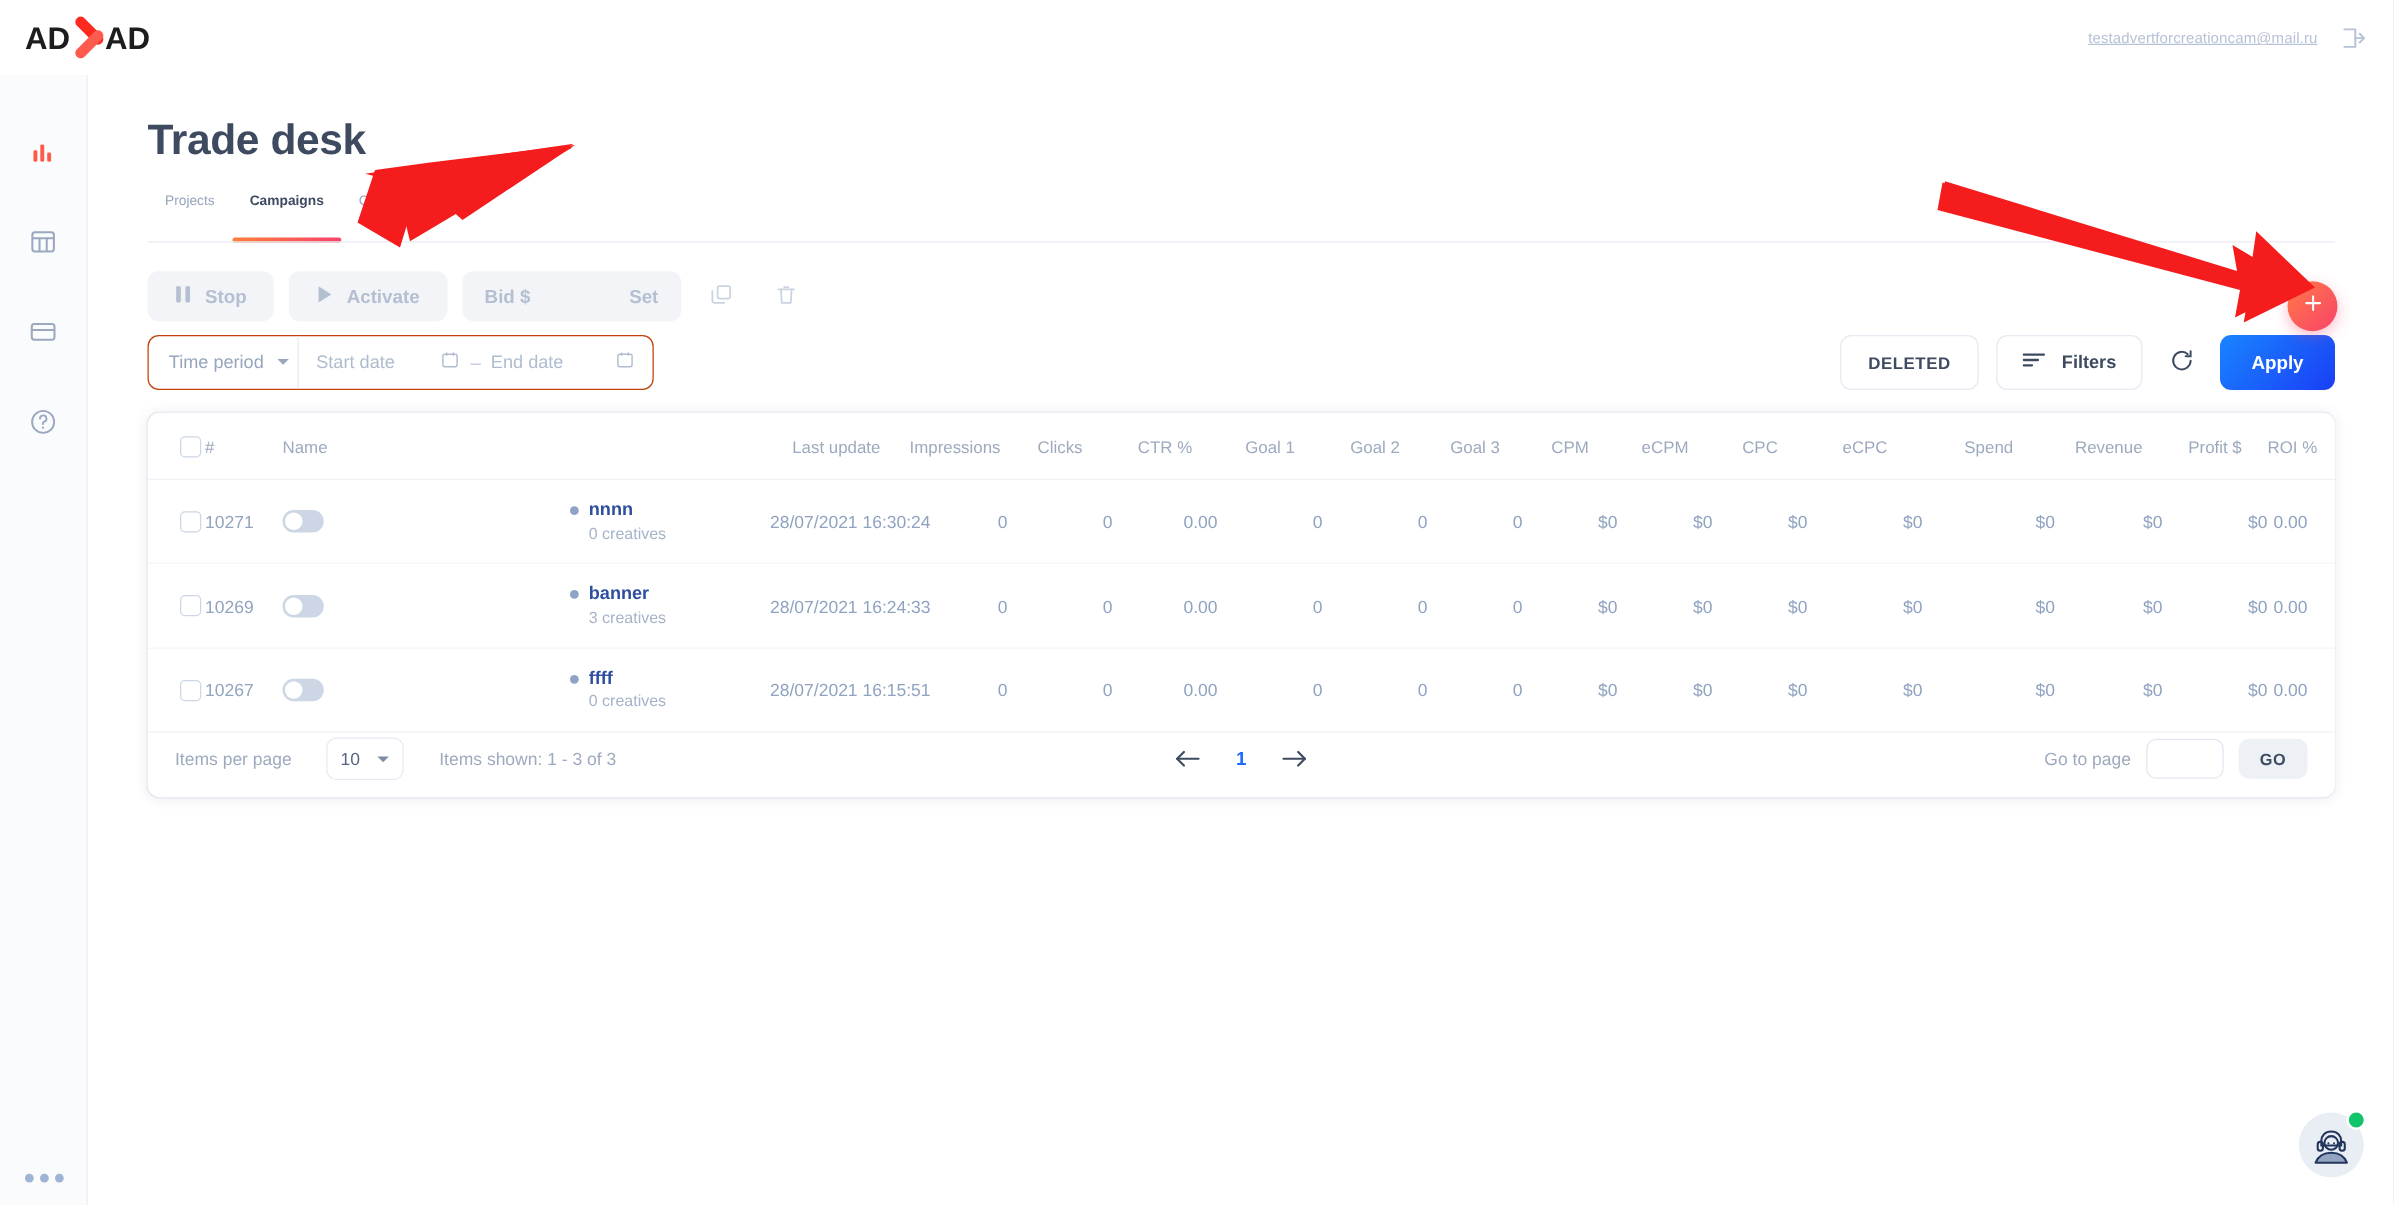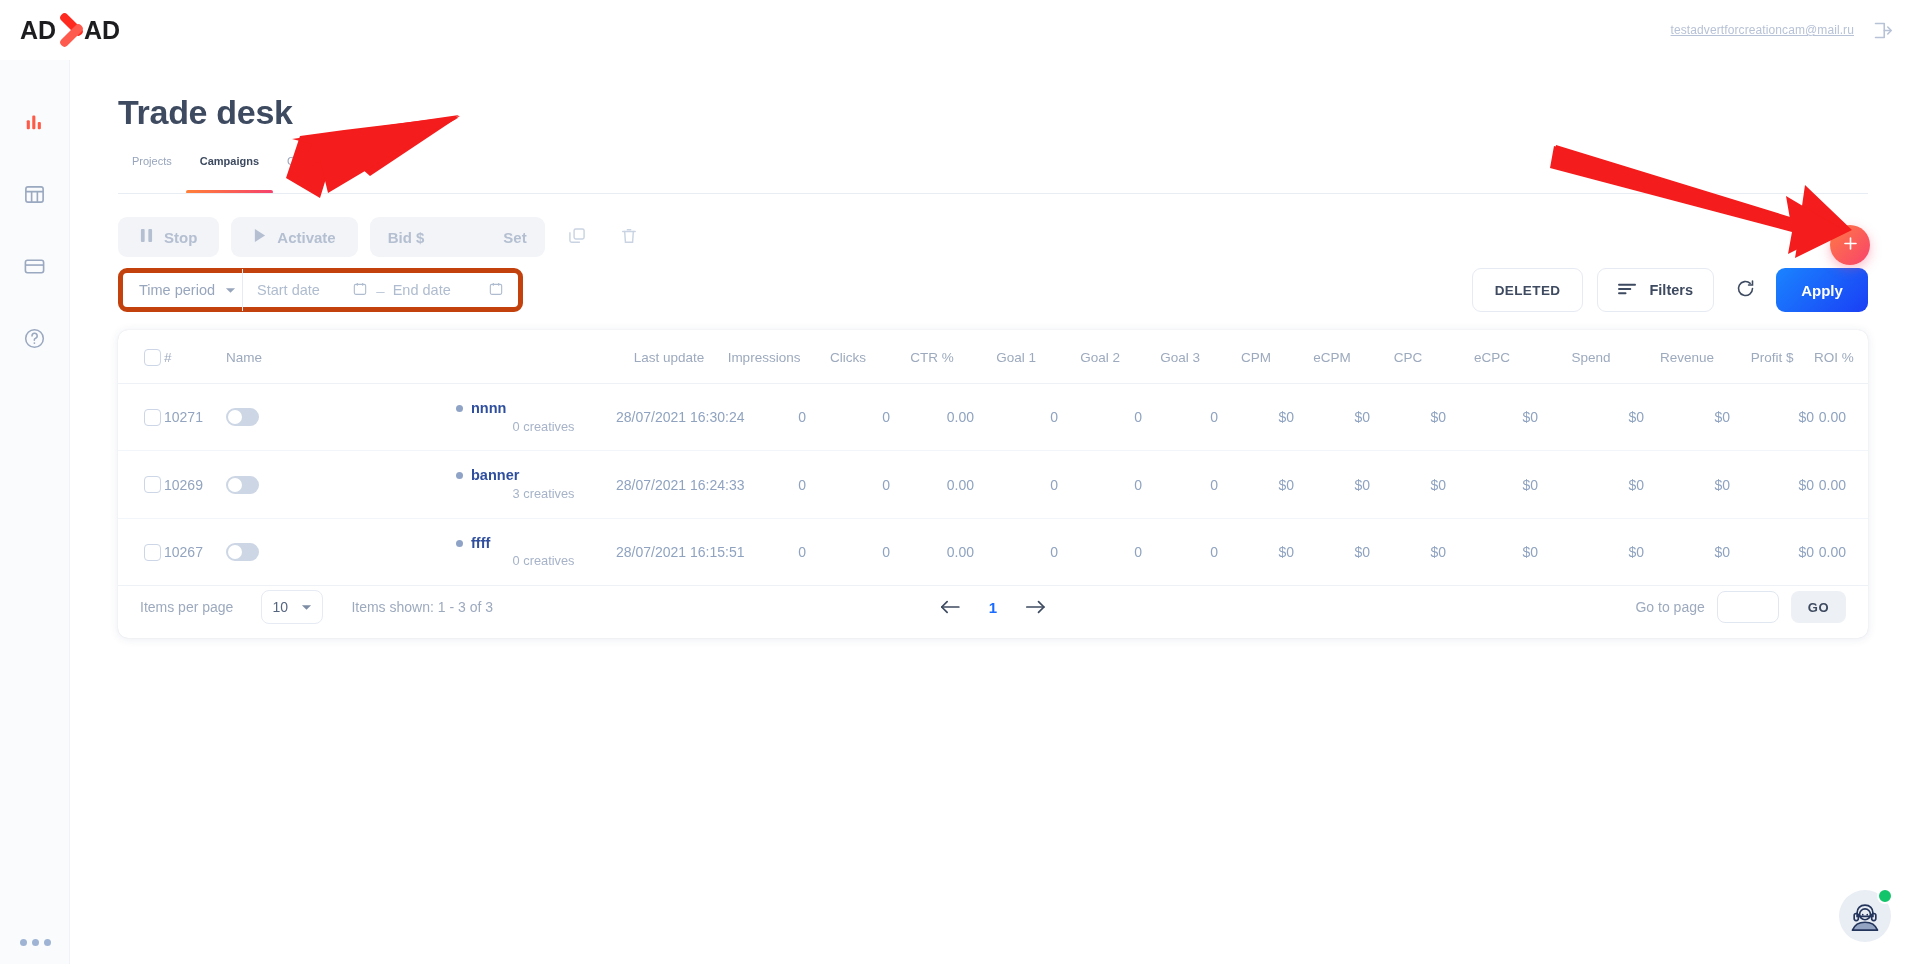--- a/index.html
+++ b/index.html
@@ -77,21 +77,21 @@
   .abtn.bid { width:175px; justify-content:space-between; padding:0 18px; }
   .icon-btn {
     width:40px; height:40px; display:flex; align-items:center; justify-content:center;
     color:#c9d3e2; cursor:pointer; background:none; border:none;
   }
 
   
   .filterrow { position:absolute; left:48px; top:208px; width:1750px; height:44px; }
   .seg {
     position:absolute; left:0; top:0; height:44px; width:405px;
-    border:5px solid #c2410c; border-radius:9px; display:flex; align-items:center;
+    border:1px solid #c2410c; border-radius:9px; display:flex; align-items:center;
     background:#fff;
   }
   .seg-period {
     width:120px; height:42px; display:flex; align-items:center; gap:10px;
     padding-left:16px; color:#98a6bd; font-size:14.5px; cursor:pointer;
     border-right:1px solid #e6eaf2;
   }
   .seg-dates { flex:1; display:flex; align-items:center; padding:0 14px; gap:8px; }
   .date-field {
     flex:1; display:flex; align-items:center; justify-content:space-between;
@@ -149,21 +149,21 @@
   .idtxt { color:#92a4bf; font-size:14px; }
 
   .toggle {
     width:33px; height:18px; border-radius:10px; background:#ccd6e4;
     position:relative; display:inline-block; cursor:pointer; vertical-align:middle;
   }
   .toggle i {
     position:absolute; left:2px; top:2px; width:14px; height:14px; border-radius:50%;
     background:#fff; display:block;
   }
-  .namecell { display:flex; flex-direction:column; gap:3px; line-height:1.15;text-align:center; }
+  .namecell { display:flex; flex-direction:column; gap:3px; line-height:1.15; }
   .namerow { display:flex; align-items:center; gap:8px; }
   .ndot { width:7px; height:7px; border-radius:50%; background:#8fa3c7; display:inline-block; }
   .nname { color:#2f4f9e; font-size:14.5px; font-weight:700; }
   .ncre  { color:#a6b3c8; font-size:12.8px; padding-left:15px; }
   .upd { color:#8fa3c0; font-size:14px; }
 
   
   .pager {
     position:absolute; left:0; bottom:0; width:100%; height:62px;
     display:flex; align-items:center; padding:0 22px;

